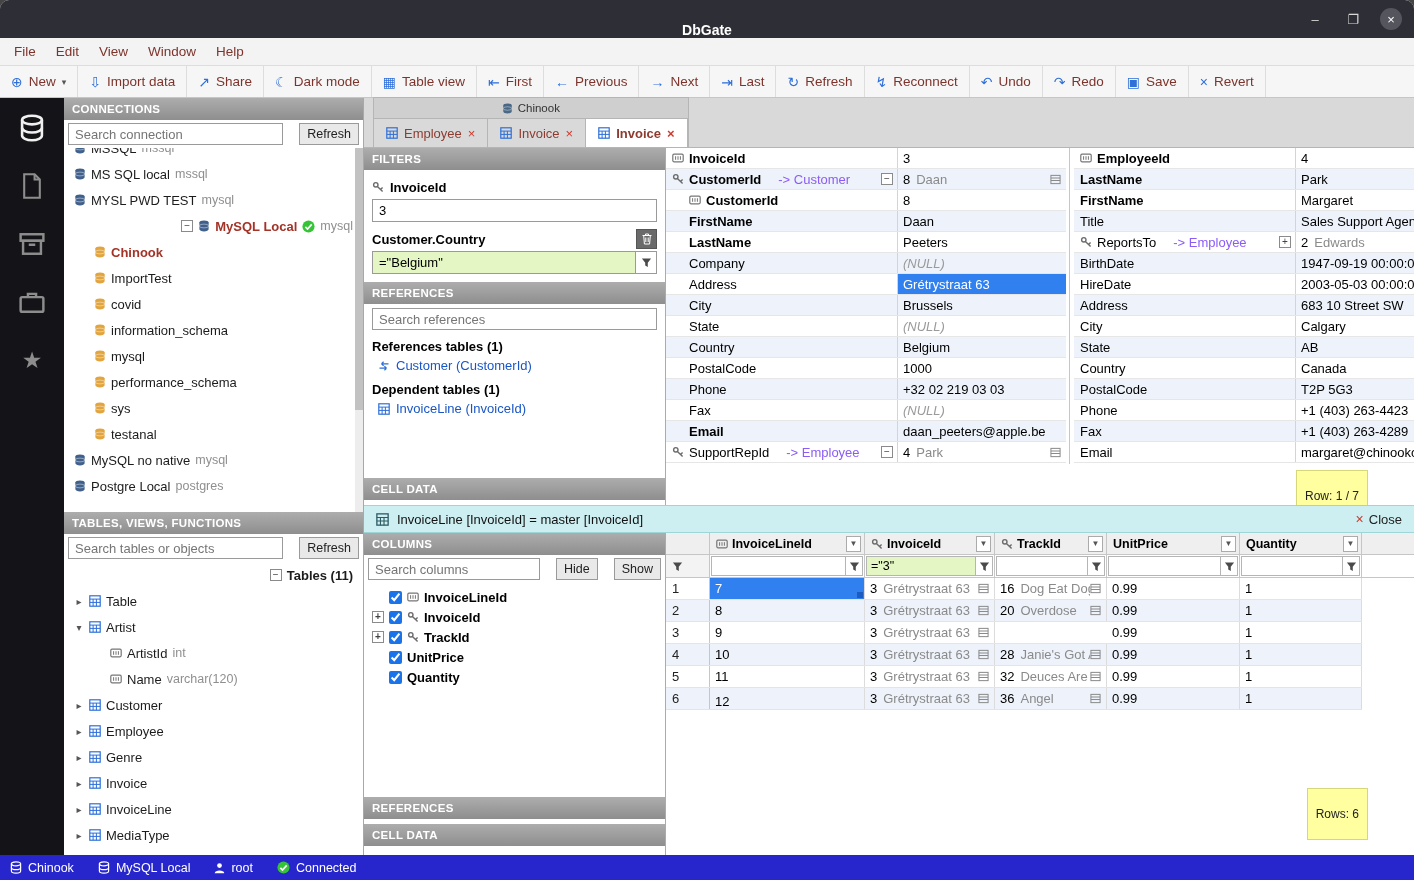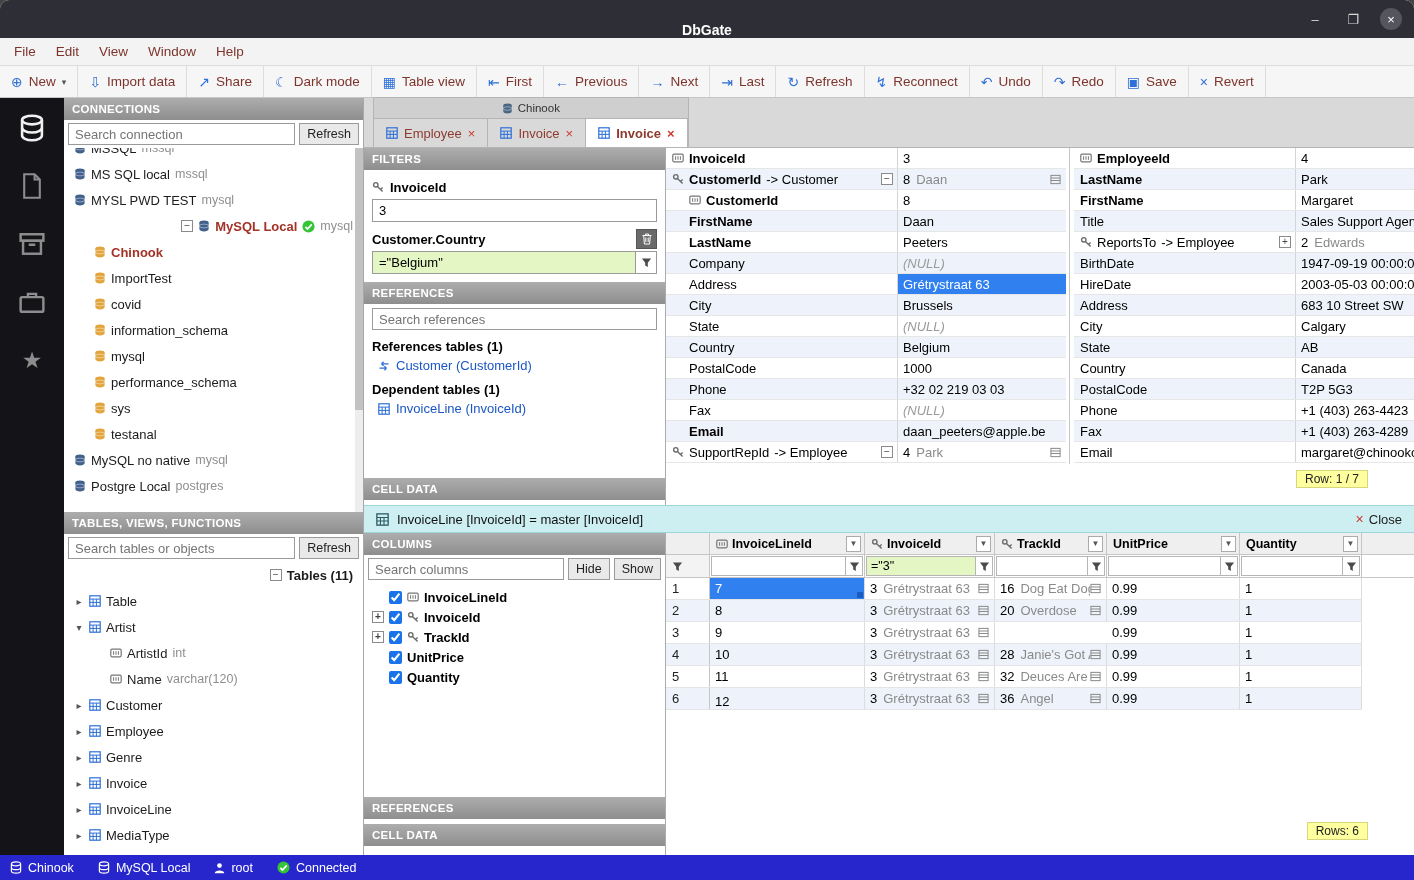--- a/index.html
+++ b/index.html
@@ -23,21 +23,21 @@
 
   .main{position:absolute;top:98px;bottom:25px;left:0;right:0;display:flex}
 
   
   .rail{width:64px;background:#141418;display:flex;flex-direction:column;align-items:center;padding-top:16px;gap:30px;flex:none}
   .rail .ric{width:28px;height:28px;display:flex;align-items:center;justify-content:center}
 
   
   .leftpanel{width:300px;border-right:1px solid #a8a8a8;display:flex;flex-direction:column;background:#fff;flex:none}
   .panel-header{height:22px;background:linear-gradient(#adadad,#8e8e8e);color:#fff;font-weight:bold;font-size:11.5px;display:flex;align-items:center;padding:0 8px;letter-spacing:.3px;flex:none}
-  .search-row{display:flex;align-items:center;padding:3px 4px;gap:4px;flex:none}
+  .search-row{display:flex;align-items:center;padding:3px 4px;gap:16px;flex:none}
   .search-row input{flex:1;height:22px;border:1px solid #9a9a9a;padding:0 6px;font-size:13px;min-width:0}
   .small-btn{height:22px;border:1px solid #9a9a9a;background:#e9e9e9;padding:0 7px;font-size:12.5px;color:#222}
   .conn-section{height:414px;display:flex;flex-direction:column}
   .tables-section{flex:1;display:flex;flex-direction:column;min-height:0}
   .tree{flex:1;overflow:hidden;position:relative}
   .tree-row{height:26px;display:flex;align-items:center;gap:5px;padding:0 10px;white-space:nowrap}
   .tree-row.clip1{margin-top:-13px}
   .tree-row.db{padding-left:30px}
   .tree-row.col{padding-left:46px}
   .tree-label{color:#1c1c1c}
@@ -84,28 +84,28 @@
   .fcol{position:absolute;top:0}
   #fcol1{left:0;width:400px}
   #fcol2{left:408px;width:340px}
   .fdivider{position:absolute;left:403px;top:0;width:1px;height:316px;background:#c6c6c6}
   .frow{display:flex;height:21px;align-items:center;border-bottom:1px solid #e6e6e6;font-size:13px}
   .frow.alt{background:#eef3fb}
   .flabel{width:232px;display:flex;align-items:center;gap:5px;padding:0 4px 0 6px;border-right:1px solid #d4d4d4;height:100%;overflow:hidden;white-space:nowrap;flex:none}
   #fcol2 .flabel{width:222px}
   .ind{width:12px;flex:none}
   .b{font-weight:bold}
-  .ref{color:#000000;margin-left:0}
+  .ref{color:#8b5cf6;margin-left:12px}
   .toggle{margin-left:auto;width:12px;height:12px;border:1px solid #8a8a8a;background:#fff;color:#444;font-size:10px;line-height:10px;display:flex;align-items:center;justify-content:center;flex:none}
   .fvalue{flex:1;display:flex;align-items:center;padding:0 5px;height:100%;overflow:hidden;white-space:nowrap;min-width:0}
   .fvalue.sel{background:#3080f0;color:#fff}
   .hint{color:#8a8a8a;margin-left:6px;overflow:hidden}
   .nullv{color:#9a9a9a;font-style:italic}
   .cell-icon{margin-left:auto;flex:none;display:flex}
-  .badge{background:#ffffa0;border:1px solid #d6d67a;padding:1px 8px;font-size:12px;color:#222}
+  .badge{background:#ffffa0;border:1px solid #d6d67a;padding:18px 8px;font-size:12px;color:#222}
   .row-badge{position:absolute;right:46px;top:322px}
 
   
   .masterbar{height:28px;background:#cdeff2;border-top:1px solid #9fd4d8;border-bottom:1px solid #9fd4d8;display:flex;align-items:center;padding:0 12px;gap:8px;font-size:13px;color:#111;flex:none}
   .masterbar .closer{margin-left:auto;display:flex;align-items:center;gap:5px;color:#222}
   .masterbar .x{color:#cc3a2e;font-size:14px}
 
   
   .cols-list{padding:4px 0 0 0}
   .col-item{display:flex;align-items:center;gap:5px;height:20px;padding-left:8px;font-weight:bold}

